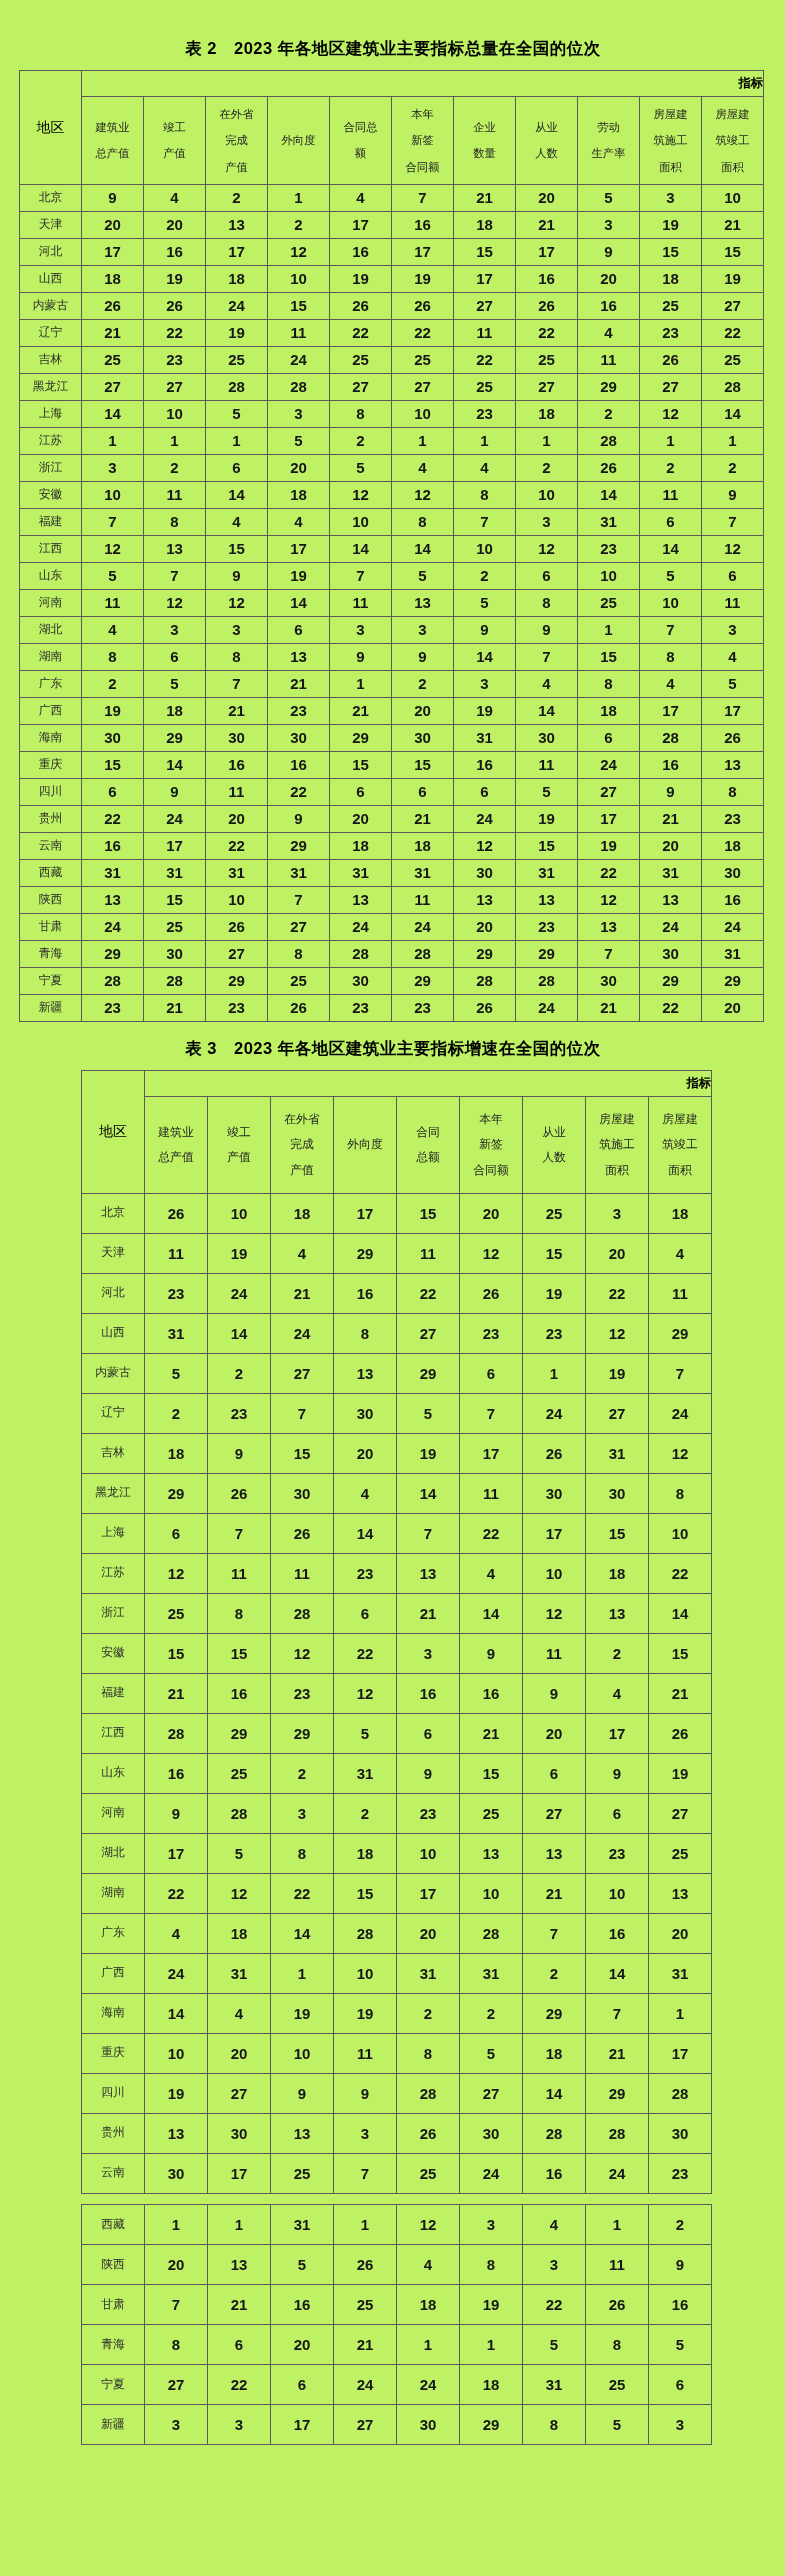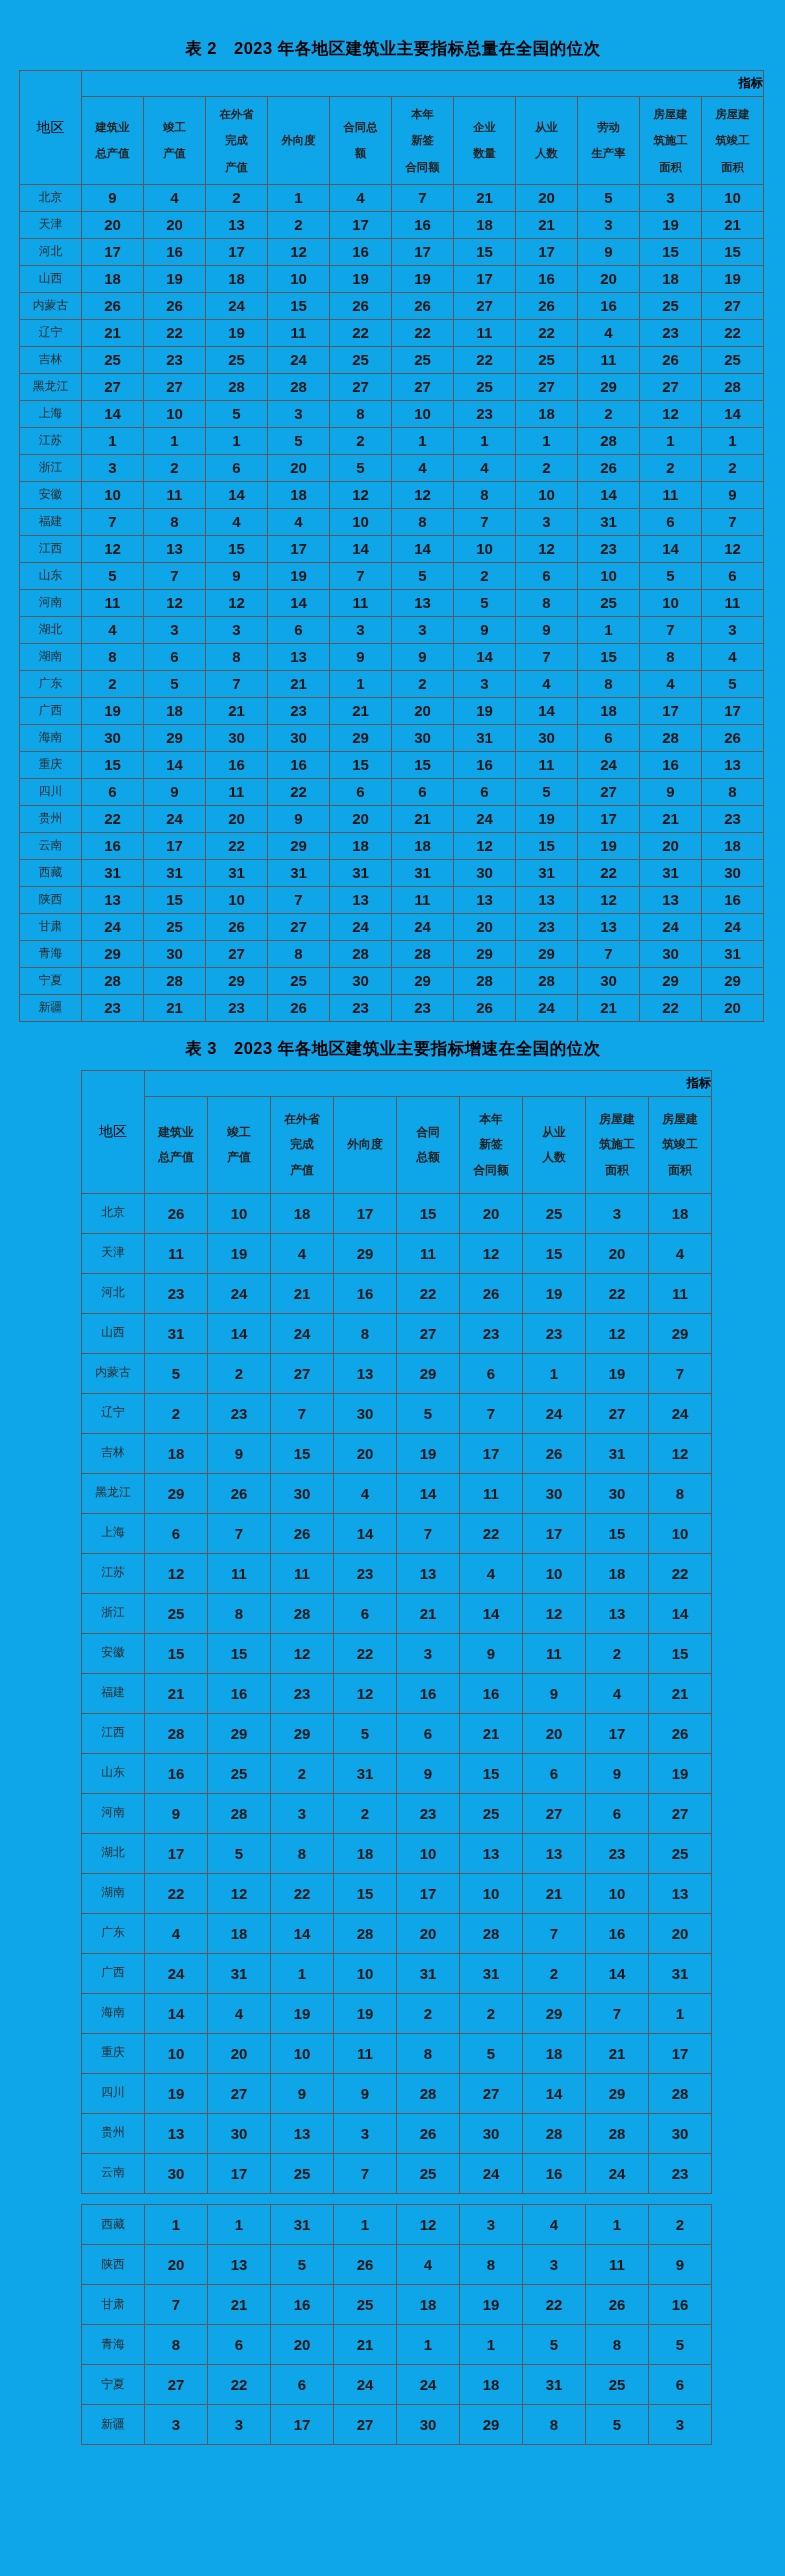--- a/index.html
+++ b/index.html
@@ -1,17 +1,17 @@
 <!DOCTYPE html>
 <html style="font-size:15px"><head>
 <meta charset="utf-8">
 <style>
   html,body{margin:0;padding:0;background:#ffffff;}
   body{width:786px;font-family:"Liberation Serif",serif;color:#1a1a1a;}
-  .page{position:relative;width:786px;height:2576px;overflow:hidden;background:#0ea5e9;}
+  .page{position:relative;width:786px;height:2576px;overflow:hidden;background:#bef264;}
 
   .tbl-title{
     margin:0;padding:0;
     text-align:center;
     font-family:"Liberation Sans",sans-serif;
     font-weight:bold;
     font-size:16.5px;
     color:#000;
     letter-spacing:0.5px;
   }
@@ -36,21 +36,21 @@
     overflow:hidden;
   }
 
   .rank-table th.region-h{
     font-size:14px;font-weight:normal;color:#000;
   }
   .rank-table th.group{
     height:24.6px;font-size:12.3px;font-weight:bold;color:#000;text-align:right;
   }
   .rank-table th.colhead{
-    font-weight:bold;
+    font-weight:normal;
     white-space:pre-line;
     color:#222;
   }
   .t2 th.colhead{height:87px;font-size:11.3px;line-height:2.35;}
   .t3 th.colhead{height:96px;font-size:11.8px;line-height:2.15;}
 
   .rank-table td.region{
     font-size:11.8px;color:#2b2b2b;
   }
   .rank-table td.num{

